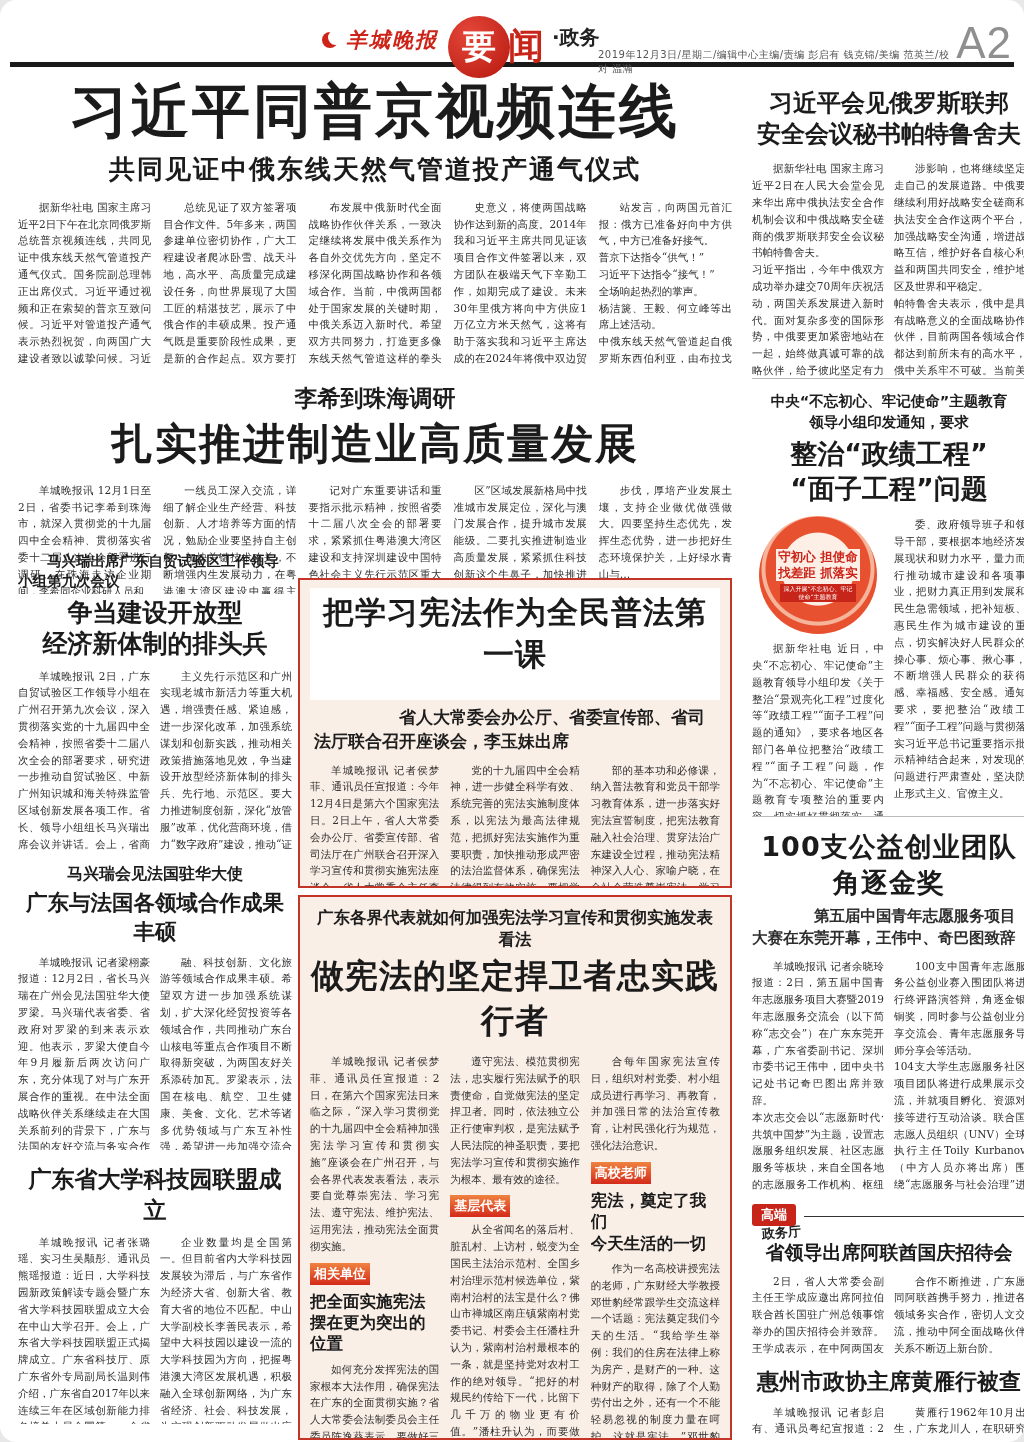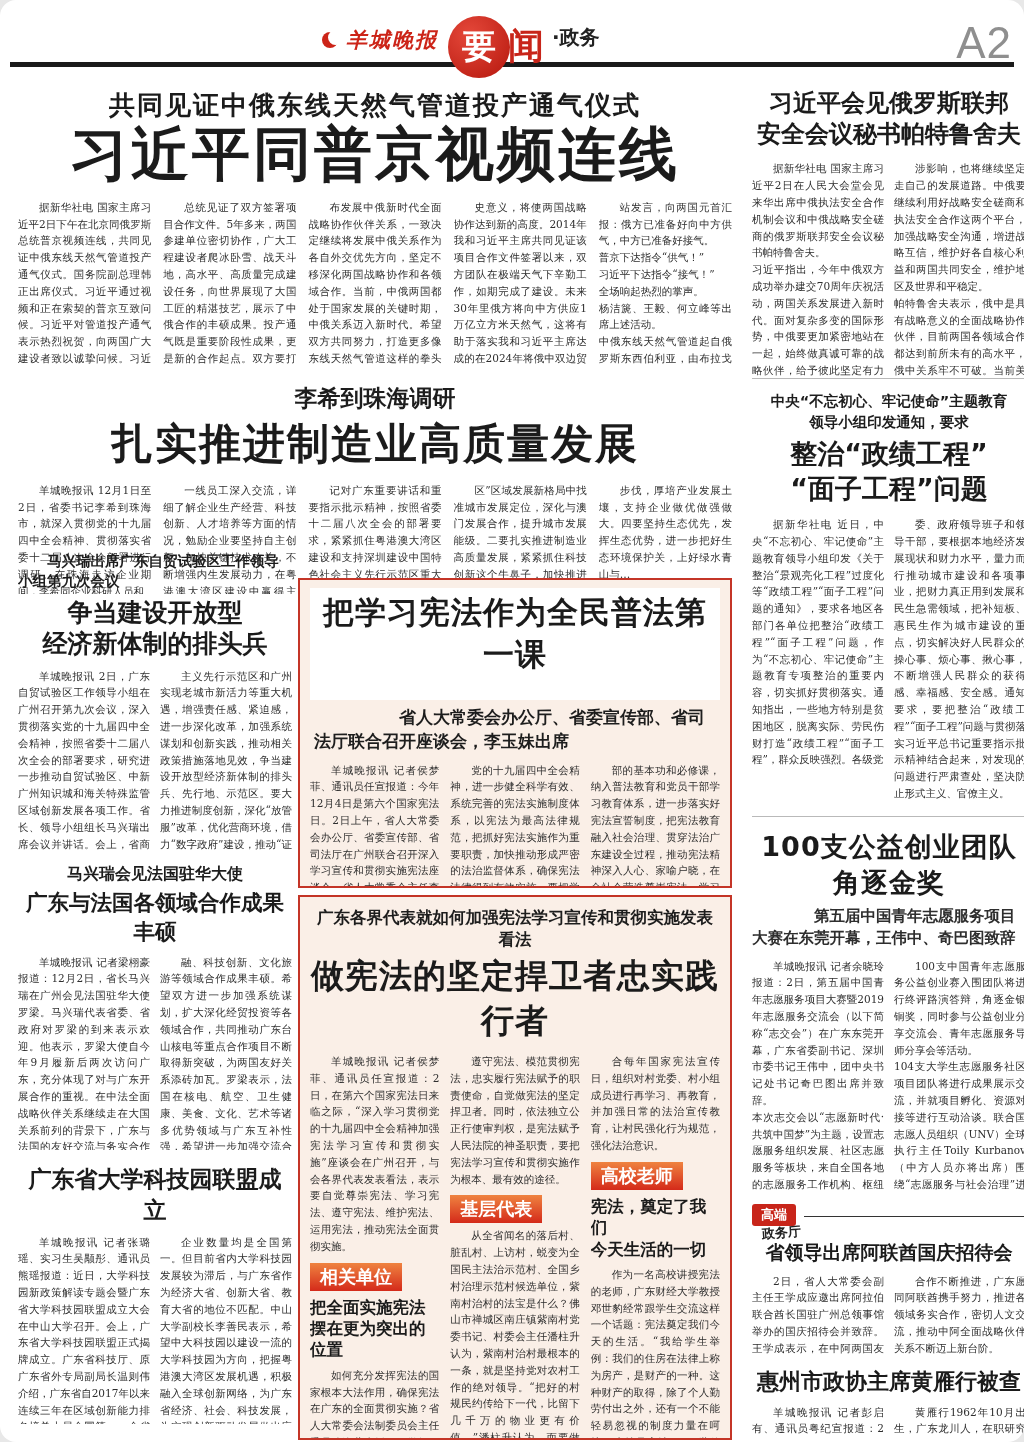--- a/index.html
+++ b/index.html
@@ -51,21 +51,21 @@
   .center-region { position:absolute; left:298px; top:578px; width:434px; height:862px; display:flex; flex-direction:column; gap:7px; }
   .red-box { border:2px solid #c43527; background:#faefe7; padding:8px 10px; overflow:hidden; }
   .box1 { height:310px; }
   .box2 { flex:1; }
   .box1-headline { font-size:31px; letter-spacing:1px; background:#ffffff; padding:4px 0 24px; }
   .box1-subhead { font-size:17px; font-weight:bold; font-family:"DejaVu Sans", sans-serif; color:#1d1d1d; line-height:1.4; text-indent:5em; text-align:left; margin:6px 4px 8px; }
   .box-cols { gap:11px; height:205px; }
   .box2-kicker { font-size:16.5px; margin-top:2px; }
   .box2-headline { font-size:33px; letter-spacing:1px; margin-top:3px; }
   .box2-cols { gap:11px; margin-top:9px; height:440px; }
-  .tag-badge { display:inline-block; background:linear-gradient(#ef8340,#d42a1a); color:#fff; font-family:"DejaVu Sans", sans-serif; font-weight:bold; font-size:18px; padding:2px 10px; margin:8px 0 4px; }
+  .tag-badge { display:inline-block; background:linear-gradient(#ef8340,#d42a1a); color:#fff; font-family:"DejaVu Sans", sans-serif; font-weight:bold; font-size:13px; padding:2px 4px; margin:8px 0 4px; }
   .sub-headline { font-size:16.5px; text-align:left; line-height:1.3; margin:2px 0 6px; }
   
   .right-region { position:absolute; left:742px; top:88px; width:274px; height:1348px; overflow:hidden;margin-left:10px; }
   .putin-headline { font-size:24px; line-height:1.3; }
   .putin-cols { gap:10px; margin-top:10px; height:218px; }
   .zj-kicker { font-size:14.5px; line-height:1.4; margin-top:12px; }
   .zj-headline { font-size:27px; line-height:1.3; margin-top:4px; }
   .zj-cols { gap:10px; margin-top:10px; height:300px; }
   .stamp { width:118px; height:118px; margin:0 auto 6px; border-radius:50%;
            background:radial-gradient(circle at 50% 45%, #fdeee6 0 36px, #e8512f 37px 52px, #f6b49a 53px 56px, #e8512f 57px);
@@ -93,26 +93,27 @@
     <div class="header-bar"></div>
     <div class="masthead">
       <span class="phoenix"></span>
       <span class="masthead-name">羊城晚报</span>
     </div>
     <div class="section-badge">
       <span>要</span>
     </div>
     <div class="section-wen">闻</div>
     <div class="section-sub">·政务</div>
+    <div class="dateline">2019年12月3日/星期二/编辑中心主编/责编 彭启有 钱克锦/美编 范英兰/校对 温瀚</div>
     <div class="page-no">A2</div>
   </div>
 
   <div class="lead-region">
+    <div class="headline lead-headline">习近平同普京视频连线</div>
     <div class="headline lead-subhead">共同见证中俄东线天然气管道投产通气仪式</div>
-    <div class="headline lead-headline">习近平同普京视频连线</div>
     <div class="cols lead-cols">
       <div class="col body-txt preline">据新华社电 国家主席习近平2日下午在北京同俄罗斯总统普京视频连线，共同见证中俄东线天然气管道投产通气仪式。国务院副总理韩正出席仪式。习近平通过视频和正在索契的普京互致问候。习近平对管道投产通气表示热烈祝贺，向两国广大建设者致以诚挚问候。习近平指出，东线天然气管道是中俄能源合作的标志性项目，也是双方深度融通、合作共赢的典范。2014年，我同普京</div>
       <div class="col body-txt preline">总统见证了双方签署项目合作文件。5年多来，两国参建单位密切协作，广大工程建设者爬冰卧雪、战天斗地，高水平、高质量完成建设任务，向世界展现了大国工匠的精湛技艺，展示了中俄合作的丰硕成果。投产通气既是重要阶段性成果，更是新的合作起点。双方要打造平安管道、绿色管道、发展管道、友谊管道，全力保证管道建设和投运安全可靠，促进管道沿线地区经济社会可持续发展。习近平强调，今年是中俄建交70周年，我和普京总统共同宣</div>
       <div class="col body-txt preline">布发展中俄新时代全面战略协作伙伴关系，一致决定继续将发展中俄关系作为各自外交优先方向，坚定不移深化两国战略协作和各领域合作。当前，中俄两国都处于国家发展的关键时期，中俄关系迈入新时代。希望双方共同努力，打造更多像东线天然气管道这样的拳头项目，为两国各自发展加油助力，更好造福两国和两国人民。普京表示，在俄中两国隆重庆祝建交70周年之际，俄中东线天然气管道投产通气具有重大历</div>
       <div class="col body-txt preline">史意义，将使两国战略协作达到新的高度。2014年我和习近平主席共同见证该项目合作文件签署以来，双方团队在极端天气下辛勤工作，如期完成了建设。未来30年里俄方将向中方供应1万亿立方米天然气，这将有助于落实我和习近平主席达成的在2024年将俄中双边贸易额提升至2000亿美元的共识，俄方愿与中方共同努力，确保这一标志性战略合作项目顺利实施。中俄代表分别在黑河、阿穆尔和恰扬金3个管道沿线</div>
       <div class="col body-txt preline">站发言，向两国元首汇报：俄方已准备好向中方供气，中方已准备好接气。
 普京下达指令“供气！”
 习近平下达指令“接气！”
 全场响起热烈的掌声。
 杨洁篪、王毅、何立峰等出席上述活动。
@@ -212,20 +213,25 @@
 
     <div class="rule"></div>
 
     <div>
       <div class="kicker zj-kicker preline">中央“不忘初心、牢记使命”主题教育
 领导小组印发通知，要求</div>
       <div class="headline zj-headline preline">整治“政绩工程”
 “面子工程”问题</div>
       <div class="cols zj-cols">
         <div class="col">
+          <div class="stamp">
+            <span class="stamp-line">守初心 担使命</span>
+            <span class="stamp-line">找差距 抓落实</span>
+            <span class="stamp-cap">深入开展“不忘初心、牢记使命”主题教育</span>
+          </div>
           <div class="body-txt">据新华社电 近日，中央“不忘初心、牢记使命”主题教育领导小组印发《关于整治“景观亮化工程”过度化等“政绩工程”“面子工程”问题的通知》，要求各地区各部门各单位把整治“政绩工程”“面子工程”问题，作为“不忘初心、牢记使命”主题教育专项整治的重要内容，切实抓好贯彻落实。通知指出，一些地方特别是贫困地区，脱离实际、劳民伤财打造“政绩工程”“面子工程”，群众反映强烈。各级党</div>
         </div>
         <div class="col body-txt">委、政府领导班子和领导干部，要根据本地经济发展现状和财力水平，量力而行推动城市建设和各项事业，把财力真正用到发展和民生急需领域，把补短板、惠民生作为城市建设的重点，切实解决好人民群众的操心事、烦心事、揪心事，不断增强人民群众的获得感、幸福感、安全感。通知要求，要把整治“政绩工程”“面子工程”问题与贯彻落实习近平总书记重要指示批示精神结合起来，对发现的问题进行严肃查处，坚决防止形式主义、官僚主义。</div>
       </div>
     </div>
 
     <div class="rule"></div>
 
     <div>
       <div class="headline vol-headline">100支公益创业团队角逐金奖</div>

